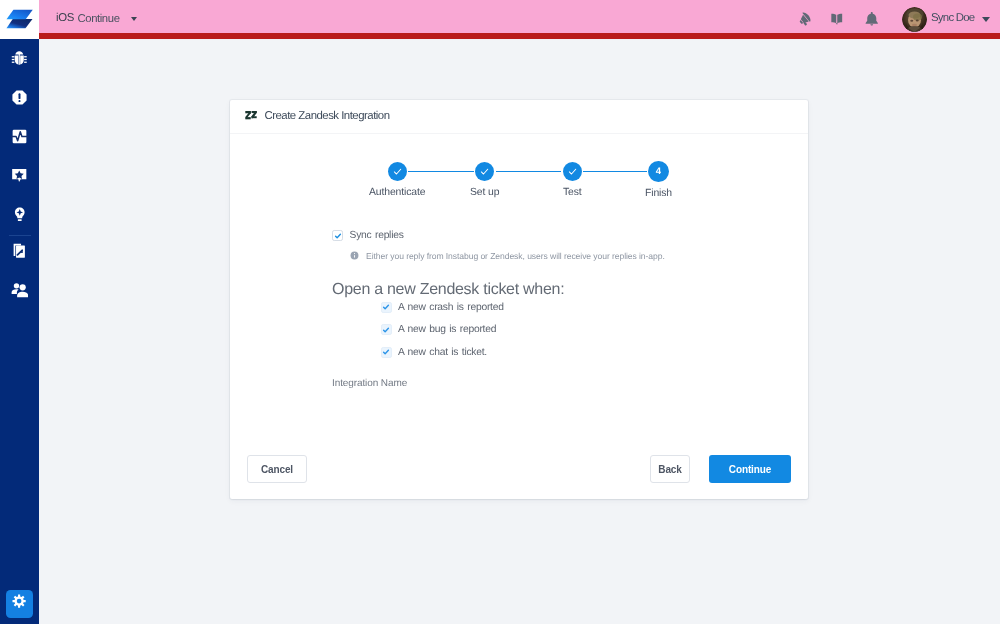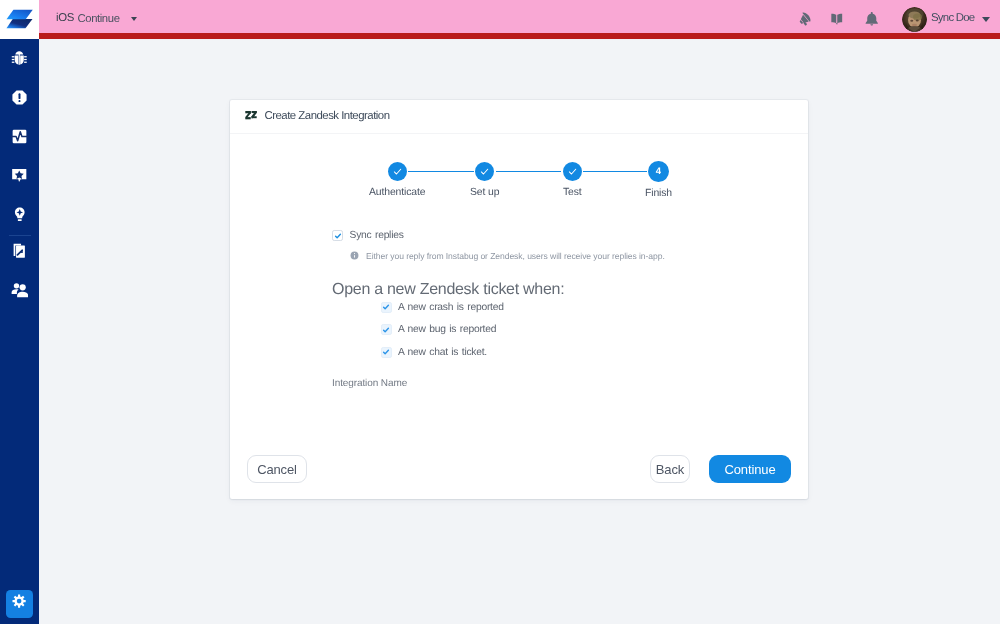--- a/index.html
+++ b/index.html
@@ -79,21 +79,21 @@
   .sub-list { position:absolute; left:121.5px; top:202px; }
   .sub-row { display:flex; align-items:center; height:10.5px; margin-bottom:12px;margin-left:29px; }
   .field-label { position:absolute; left:102px; top:278px; font-size:10px; color:#737a85; letter-spacing:-0.1px;}
   .input {
     position:absolute; left:101.5px; top:294.5px; width:380px; height:21px; border:1px solid #e2e6eb; border-radius:2.5px;
     font-size:9.9px; color:#5c636d; padding:0 5.5px; background:#fff; font-family:"Liberation Sans",sans-serif;
     letter-spacing:-0.1px; outline:none;
   }
   
   .footer { position:absolute; left:0; right:0; top:347px; height:44px; display:flex; align-items:center; padding:0 17px; }
-  .btn { border-radius:9px; font-size:13px; letter-spacing:-0.12px; display:flex;align-items:center;justify-content:center; cursor:pointer; }
+  .btn { border-radius:3px; font-size:10px; letter-spacing:-0.12px; display:flex;align-items:center;justify-content:center; cursor:pointer;font-weight:bold; }
   .btn-outline { border:1px solid #dfe3e9; background:#fff; color:#4e5664; }
   .btn-primary { background:#1289e2; color:#fff; border:none; }
   #cancel-btn { width:60px; height:27.5px; }
   #back-btn { width:40px; height:27.5px; margin-left:auto; }
   #continue-btn { width:82px; height:27.5px; margin-left:19px; }
 </style>
 </head>
 <body>
 
 <div class="app">

